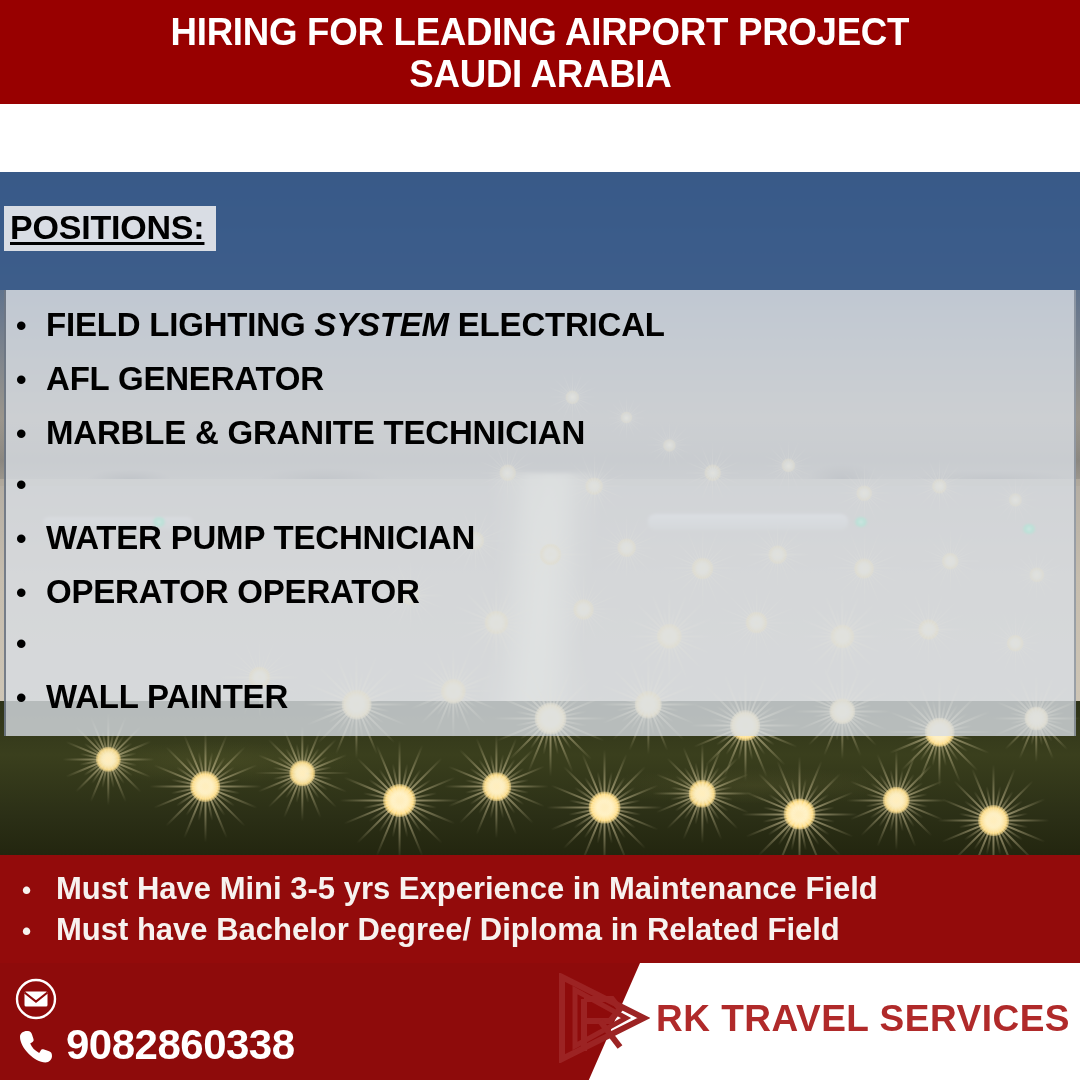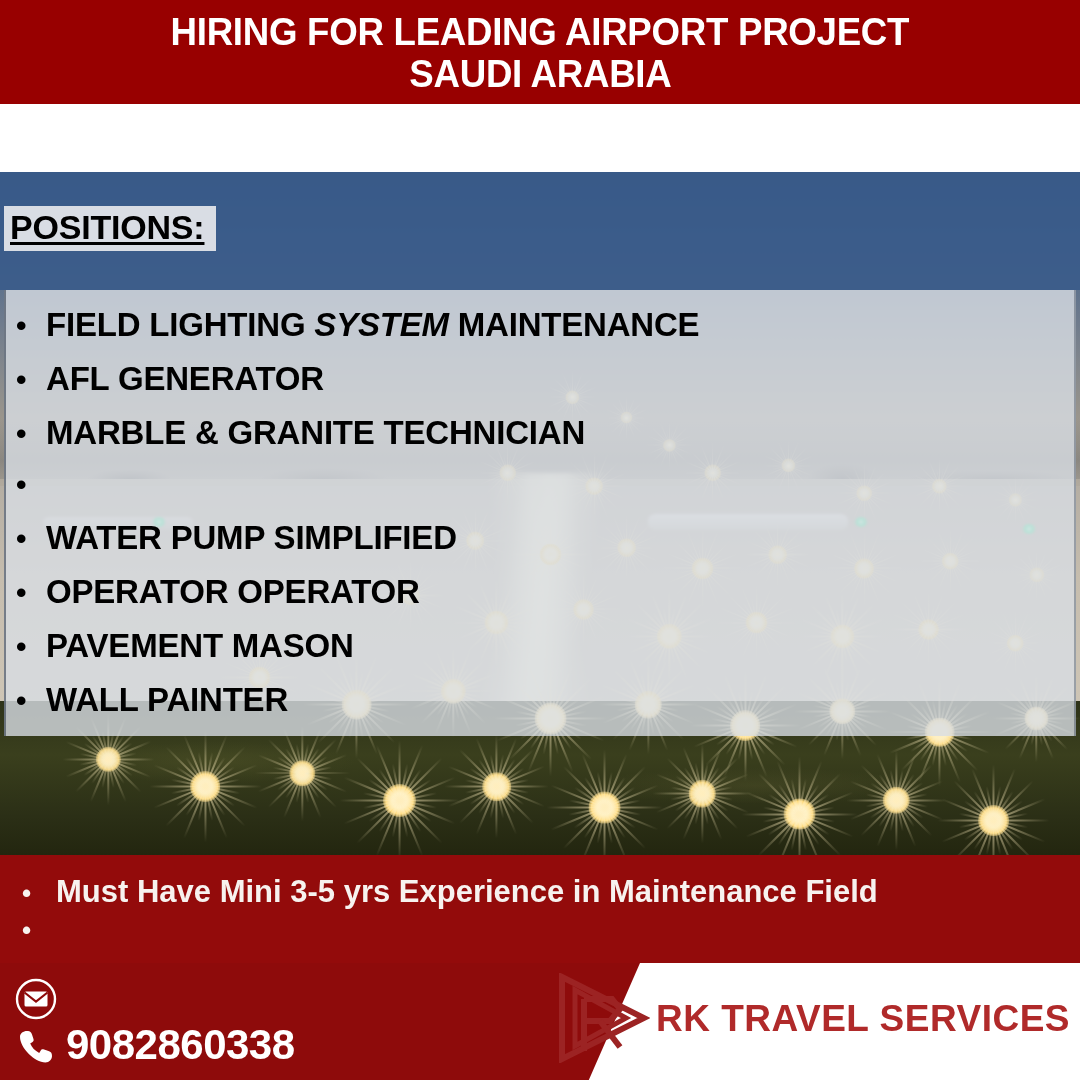--- a/index.html
+++ b/index.html
@@ -1124,58 +1124,58 @@
   </div>
 
   <div class="blue-band"></div>
   <div class="positions-label">
     <span>POSITIONS:</span>
   </div>
 
   <div class="pos-panel" id="pos-panel">
       <div class="pos-item">
         <span class="bullet">•</span>
-        <span><span>FIELD LIGHTING </span><span class="ital">SYSTEM</span><span> MAINTENANCE</span></span>
+        <span><span>FIELD LIGHTING </span><span class="ital">SYSTEM</span><span> ELECTRICAL</span></span>
       </div>
       <div class="pos-item">
         <span class="bullet">•</span>
         <span><span>AFL GENERATOR</span></span>
       </div>
       <div class="pos-item">
         <span class="bullet">•</span>
         <span><span>MARBLE &amp; GRANITE TECHNICIAN</span></span>
       </div>
       <div class="pos-item">
         <span class="bullet">•</span>
       </div>
       <div class="pos-item">
         <span class="bullet">•</span>
-        <span><span>WATER PUMP SIMPLIFIED</span></span>
+        <span><span>WATER PUMP TECHNICIAN</span></span>
       </div>
       <div class="pos-item">
         <span class="bullet">•</span>
         <span><span>OPERATOR OPERATOR</span></span>
       </div>
       <div class="pos-item">
         <span class="bullet">•</span>
-        <span><span>PAVEMENT MASON</span></span>
       </div>
       <div class="pos-item">
         <span class="bullet">•</span>
         <span><span> WALL PAINTER</span></span>
       </div>
     </div>
 
   <div class="req-band" id="req-band">
       <div class="req-item">
         <span class="bullet">•</span>
         <span>Must Have Mini 3-5 yrs Experience in Maintenance Field</span>
       </div>
       <div class="req-item">
         <span class="bullet">•</span>
+        <span>Must have Bachelor Degree/ Diploma in Related Field</span>
       </div>
     </div>
 
   <div class="footer">
 
     <div class="contact-block">
       <div class="contact-row email">
         <span class="ic env">
           <svg viewBox="0 0 44 44" width="44" height="44" aria-hidden="true">
             <circle cx="22" cy="22" r="19" fill="none" stroke="#ffffff" stroke-width="2.4"></circle>

